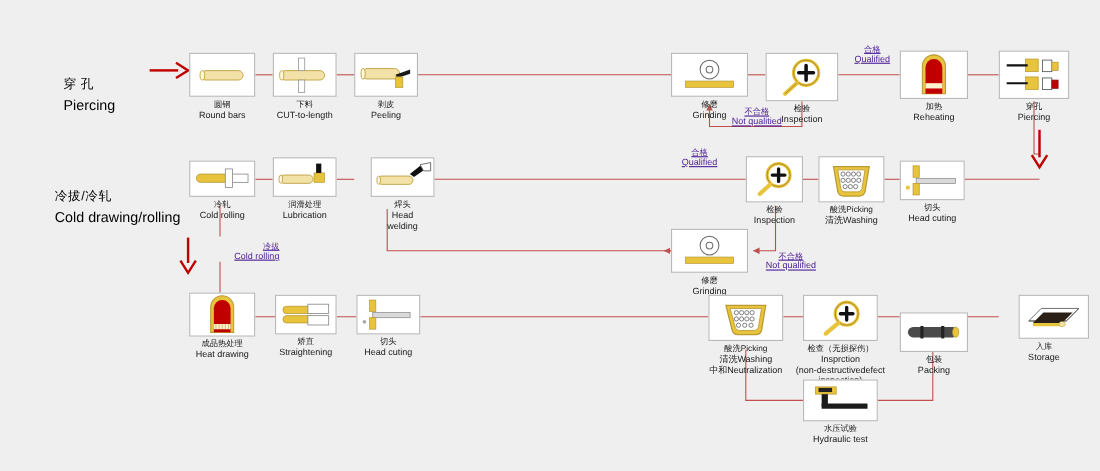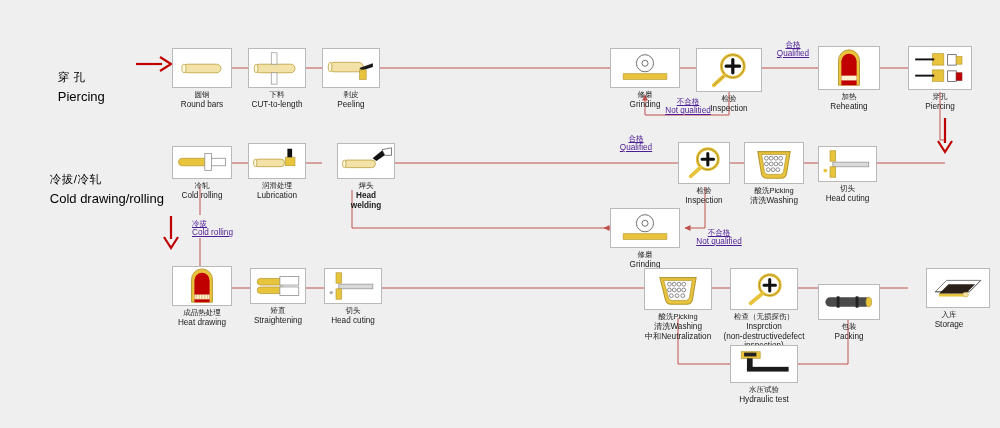--- a/index.html
+++ b/index.html
@@ -290,21 +290,21 @@
     <div class="nbox" style="width:58px;height:36px;">
       <svg class="art" viewBox="0 0 58 36">
         <rect x="5" y="17" width="34" height="8" rx="4" fill="#f2e2a8" stroke="#b99a34" stroke-width="0.8"></rect>
         <ellipse cx="6" cy="21" rx="1.8" ry="4" fill="#fff8dd" stroke="#b99a34" stroke-width="0.8"></ellipse>
         <path d="M36,15 L46,7 L50,11 L40,18 z" fill="#111"></path>
         <path d="M46,6 L56,4 L56,12 L49,12 z" fill="#fff" stroke="#555" stroke-width="0.8"></path>
       </svg>
     </div>
     <div class="nlabel">
       <span class="cn">焊头</span>
-      <span class="en" style="white-space:pre;font-weight:bold;">Head
+      <span class="en" style="white-space:pre;">Head
 welding</span>
     </div>
   </div>
 
   <div class="node" style="left:678px;top:142px;">
     <div class="nbox" style="width:52px;height:42px;">
       <svg class="art" viewBox="0 0 52 42">
         <circle cx="30" cy="17" r="11" fill="#fff" stroke="#e8c33c" stroke-width="3"></circle>
         <circle cx="30" cy="17" r="11" fill="none" stroke="#8a6d1a" stroke-width="0.6"></circle>
         <path d="M30,11 L30,23 M24,17 L36,17" stroke="#111" stroke-width="3.2" stroke-linecap="round"></path>
@@ -373,21 +373,21 @@
   </div>
 
   <div class="etext" style="left:608px;top:134px;width:56px;">
     <span class="cn">合格</span>
     <span class="en">Qualified</span>
   </div>
   <div class="etext" style="left:688px;top:228px;width:62px;">
     <span class="cn">不合格</span>
     <span class="en">Not qualified</span>
   </div>
-  <div class="etext" style="left:192px;top:219px;width:62px;text-align:left;">
+  <div class="etext" style="left:192px;top:219px;width:62px;text-align:right;">
     <span class="cn">冷拔</span>
     <span class="en">Cold rolling</span>
   </div>
 
   <div class="node" style="left:172px;top:266px;">
     <div class="nbox" style="width:60px;height:40px;">
       <svg class="art" viewBox="0 0 60 40">
         <path d="M19,37 L19,13 a11,11 0 0 1 22,0 L41,37 z" fill="#e8c33c" stroke="#b99a34" stroke-width="1"></path>
         <path d="M22,37 L22,14 a8,8 0 0 1 16,0 L38,37 z" fill="#c00000"></path>
         <rect x="22" y="29" width="16" height="5" fill="#fdf3d0"></rect>

